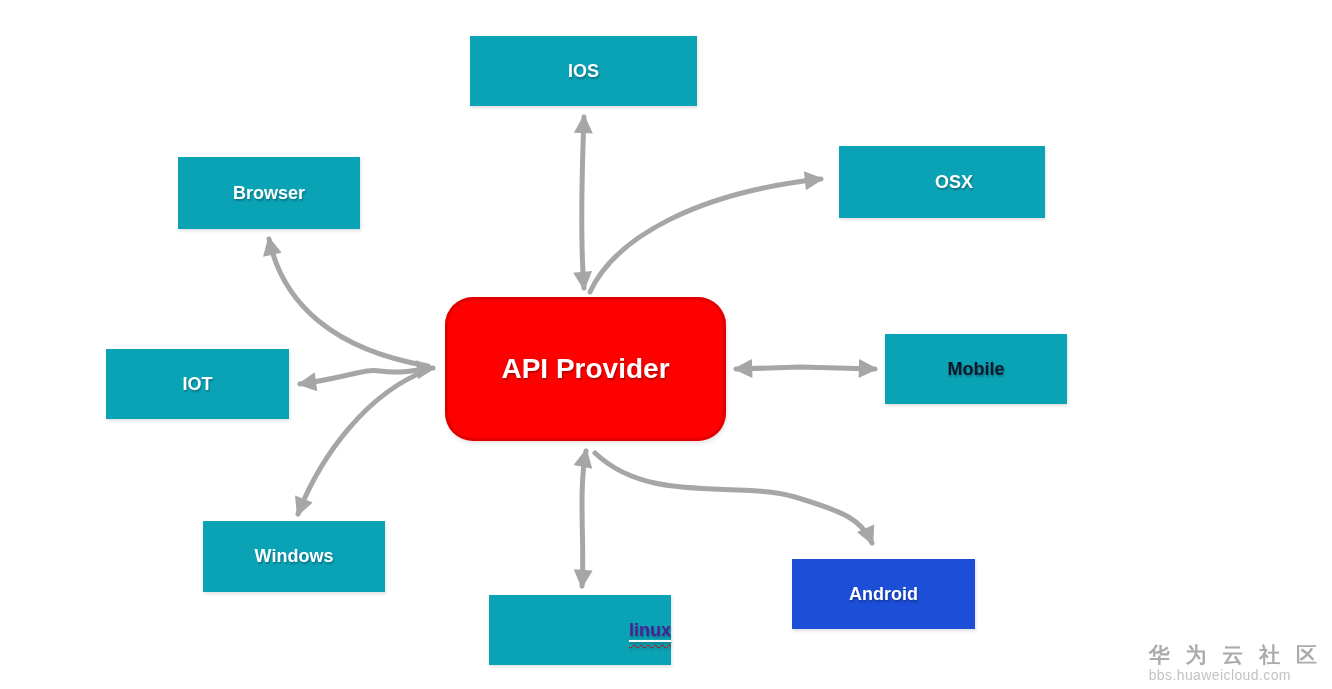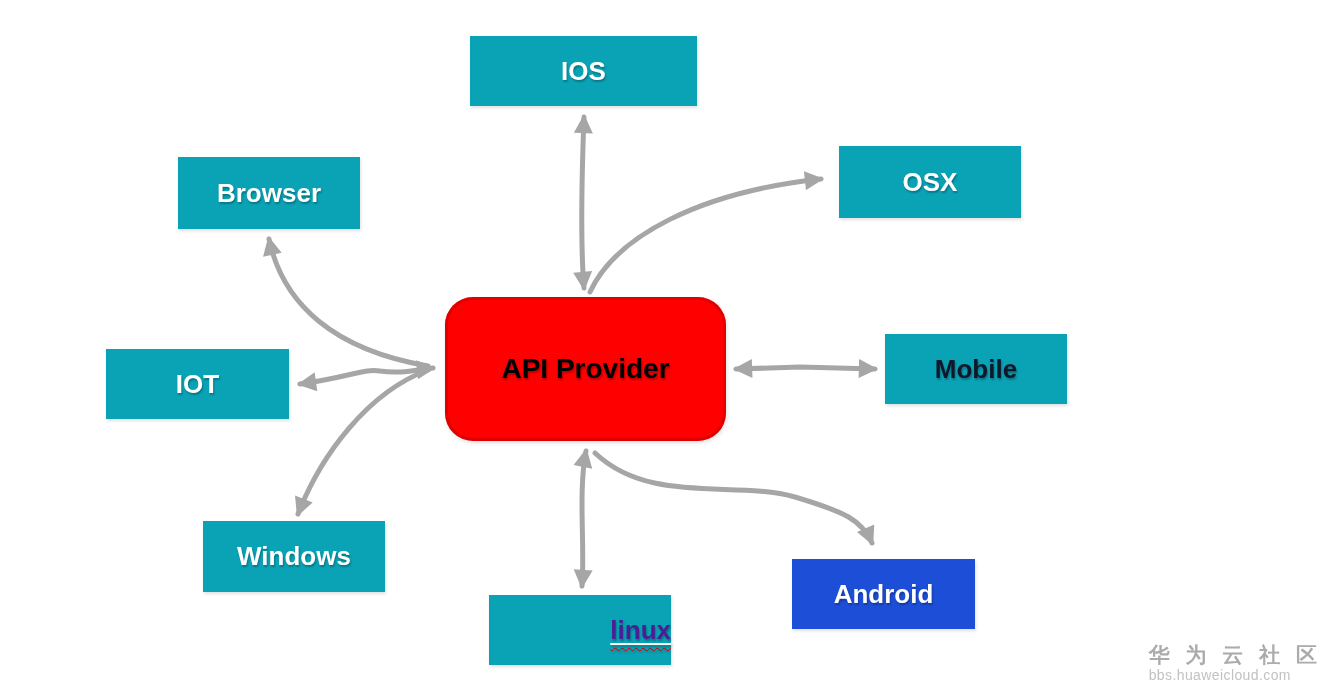--- a/index.html
+++ b/index.html
@@ -5,21 +5,21 @@
   html,body{margin:0;padding:0;background:#ffffff;}
   .stage{
     position:relative;width:1332px;height:689px;background:#ffffff;overflow:hidden;
     font-family:"Liberation Sans",sans-serif;
   }
   .edges-layer{position:absolute;left:0;top:0;width:1332px;height:689px;pointer-events:none;}
   .edge{fill:none;stroke:#a6a6a6;stroke-width:5;stroke-linecap:round;}
   .ahfill{fill:#a6a6a6;}
   .node{
     position:absolute;display:flex;align-items:center;justify-content:center;
-    background:#0aa3b6;color:#ffffff;font-weight:bold;font-size:26px;
+    background:#0aa3b6;color:#ffffff;font-weight:bold;font-size:18px;
     text-shadow:1px 2px 2px rgba(0,0,0,0.28);
     box-shadow:1px 2px 3px rgba(0,0,0,0.12);
   }
   #node-ios{left:470px;top:36px;width:227px;height:70px;}
   #node-browser{left:178px;top:157px;width:182px;height:72px;}
   #node-osx{left:839px;top:146px;width:182px;height:72px;}
   #node-iot{left:106px;top:349px;width:183px;height:70px;justify-content:center;}
   #node-mobile{left:885px;top:334px;width:182px;height:70px;}
   #node-windows{left:203px;top:521px;width:182px;height:71px;}
   #node-android{left:792px;top:559px;width:183px;height:70px;}
@@ -65,29 +65,29 @@
   </svg>
 
   <div class="node" id="node-ios" style="background: rgb(10, 163, 182); color: rgb(255, 255, 255);">
     <span>IOS</span>
   </div>
 
   <div class="node" id="node-browser" style="background: rgb(10, 163, 182); color: rgb(255, 255, 255);">
     <span>Browser</span>
   </div>
 
-  <div class="node" id="node-osx" style="background: rgb(10, 163, 182); color: rgb(255, 255, 255);">
+  <div class="node" id="node-osx" style="background: rgb(10, 163, 182); color: rgb(255, 255, 255); padding-left: 24px;">
     <span>OSX</span>
   </div>
 
   <div class="node" id="node-iot" style="background: rgb(10, 163, 182); color: rgb(255, 255, 255);">
     <span>IOT</span>
   </div>
 
-  <div class="node" id="node-center" style="background: rgb(254, 0, 0); color: #000000;">
+  <div class="node" id="node-center" style="background: rgb(254, 0, 0); color: #ffffff;">
     <span>API Provider</span>
   </div>
 
   <div class="node" id="node-mobile" style="background: rgb(10, 163, 182); color: #0f172a;">
     <span>Mobile</span>
   </div>
 
   <div class="node" id="node-windows" style="background: rgb(10, 163, 182); color: rgb(255, 255, 255);">
     <span>Windows</span>
   </div>

